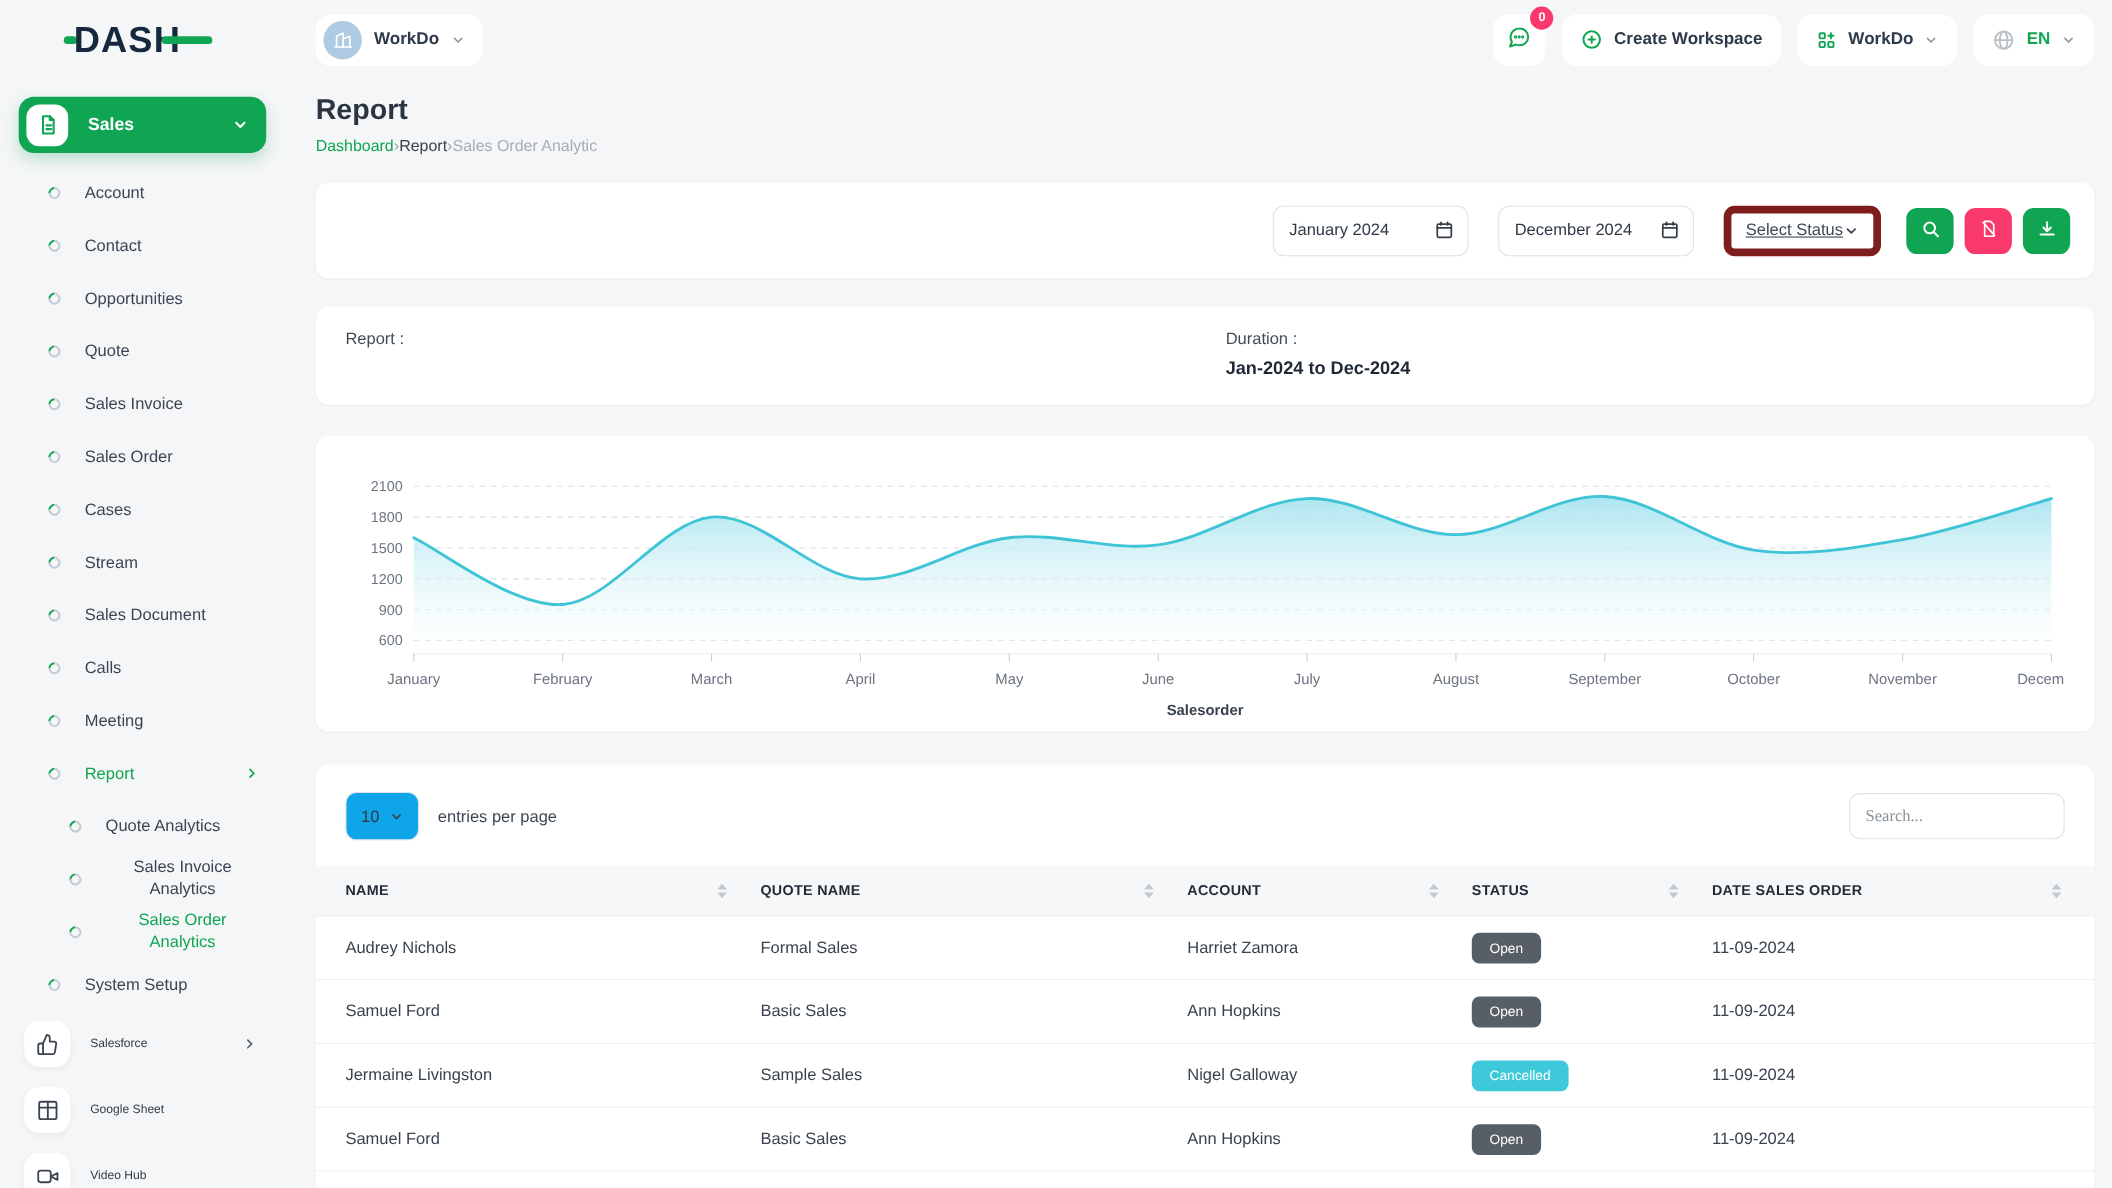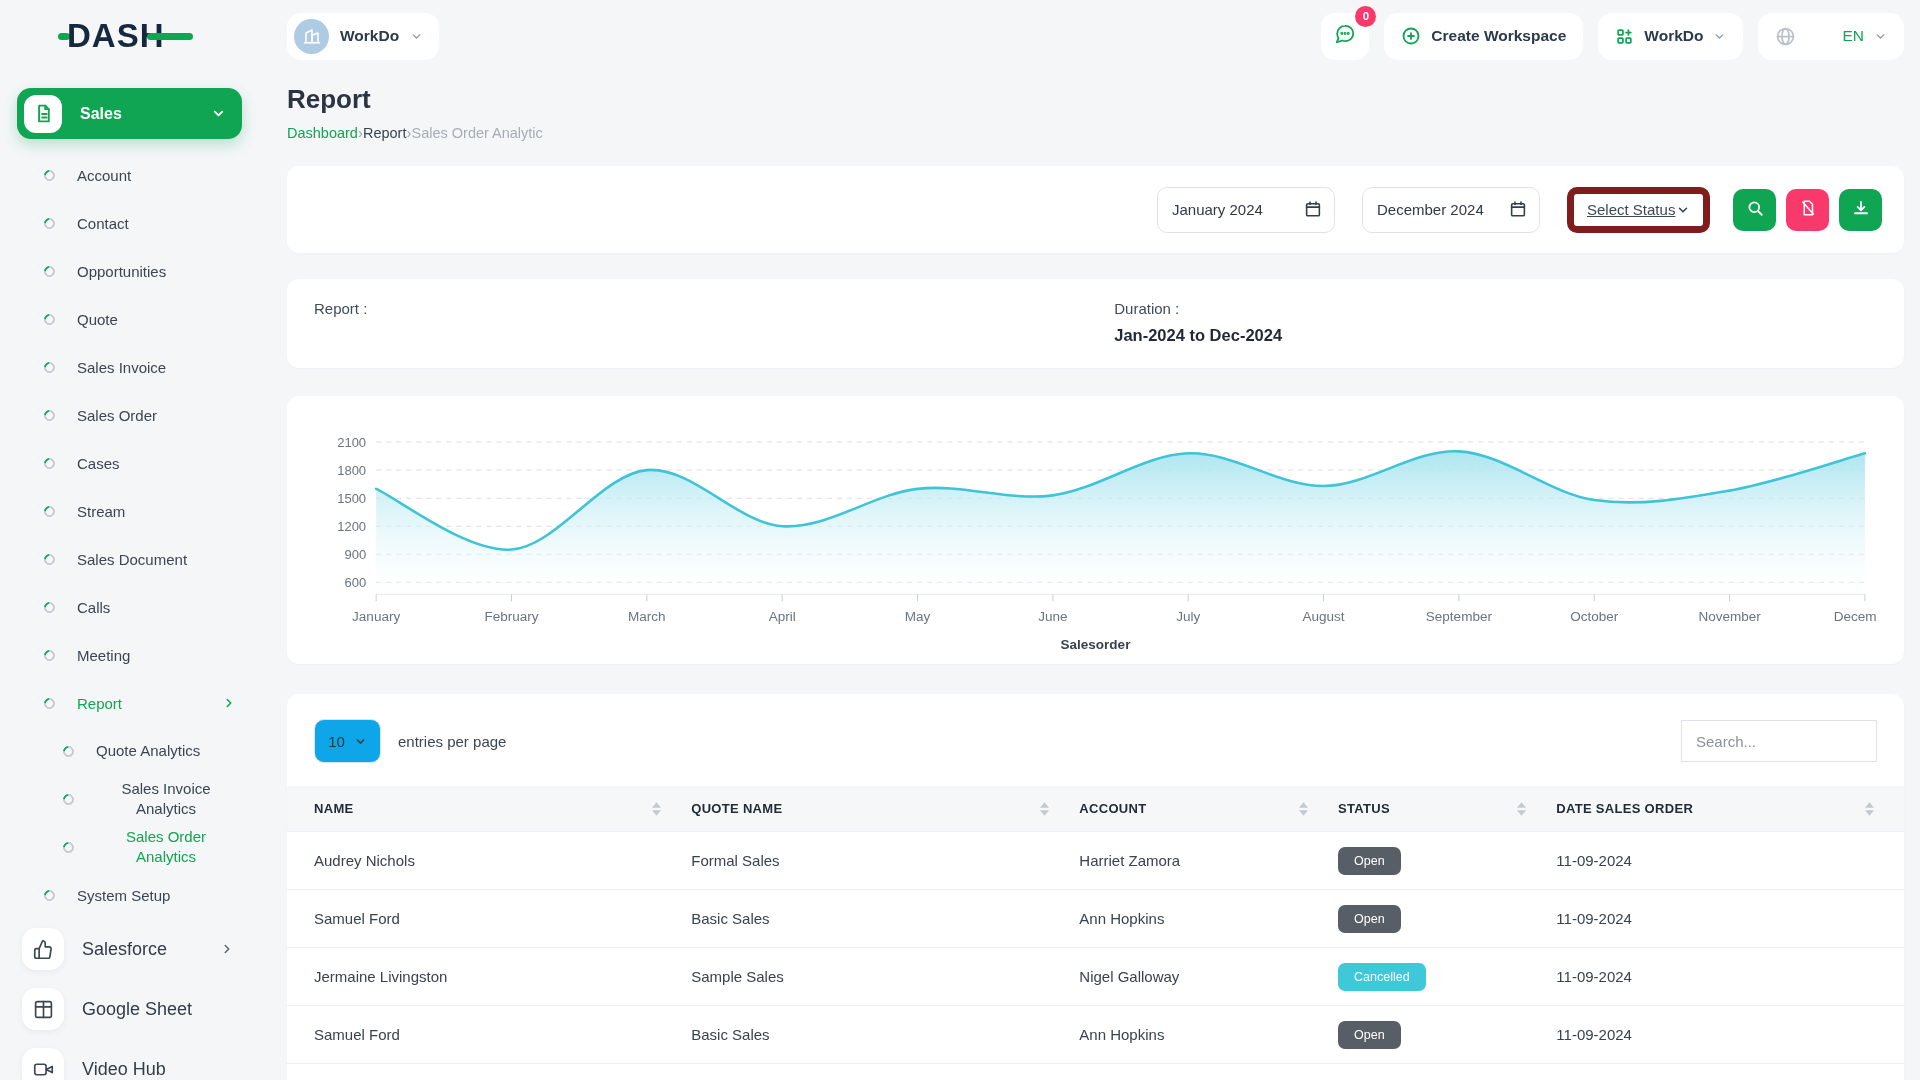--- a/index.html
+++ b/index.html
@@ -24,37 +24,37 @@
   .side-list { padding:6px 0 0 44px; }
   .side-item { display:flex; align-items:center; min-height:48px; cursor:pointer; font-size:15px; color:#3c4653; padding-right:22px; }
   .side-item .ring { width:11px; height:11px; border:2px solid #c5cbd2; border-top-color:var(--green); border-radius:50%; transform:rotate(-45deg); flex:none; margin-right:22px; }
   .side-item.sub { margin-left:19px; }
   .side-item.sub .txt { max-width:150px; line-height:1.35;text-align:center; }
   .side-item.active { color:var(--green); }
   .side-item .chev { margin-left:auto; color:var(--green); display:flex; }
 
   .side-big { display:flex; align-items:center; min-height:60px; margin-left:22px; padding-right:24px; cursor:pointer; }
   .side-big .iconbox { width:42px; height:42px; background:#fff; border-radius:14px; display:flex; align-items:center; justify-content:center; color:#3c4653; box-shadow:0 2px 6px rgba(40,50,60,.06); }
-  .side-big .txt { margin-left:18px; font-size:18px; color:#323d49; }
+  .side-big .txt { margin-left:18px; font-size:11px; color:#323d49; }
   .side-big .chev { margin-left:auto; color:#5a6572; display:flex; }
 
   
   .main { flex:1; padding:0 16px 0 29px; }
   .topbar { height:72px; display:flex; align-items:center; }
   .ws-pill { display:flex; align-items:center; gap:11px; background:#fff; border-radius:14px; padding:6px 16px 6px 7px; cursor:pointer; }
   .ws-avatar { width:35px; height:35px; border-radius:50%; background:#aecbe3; display:flex; align-items:center; justify-content:center; color:#fff; }
   .ws-pill .txt { font-size:15.5px; color:#2c3a49; font-weight:600; }
   .ws-pill .chev, .pill .chev { color:#8b959f; display:flex; }
   .top-right { margin-left:auto; display:flex; align-items:center; gap:15px; }
   .icon-pill { position:relative; width:48px; height:47px; background:#fff; border-radius:14px; display:flex; align-items:center; justify-content:center; color:var(--green); cursor:pointer; }
   .count-badge { position:absolute; top:-7px; right:-7px; min-width:21px; height:21px; border-radius:50%; background:var(--pink); color:#fff; font-size:11.5px; font-weight:700; display:flex; align-items:center; justify-content:center; }
   .pill { height:47px; background:#fff; border-radius:14px; display:flex; align-items:center; gap:10px; padding:0 17px; font-size:15.5px; font-weight:600; color:#2c3a49; cursor:pointer; }
   .pill .gicon { color:var(--green); display:flex; }
   .pill .grayicon { color:#b9c1c9; display:flex; }
-  .pill .green-txt { color:var(--green); font-weight:400;margin-left:36px; }
+  .pill .green-txt { color:var(--green); font-weight:700; }
 
   .page-title { margin-top:12px; font-size:26px; font-weight:700; color:#2b3442; }
   .breadcrumb { margin-top:9px; display:flex; align-items:center; font-size:14.5px; }
   .breadcrumb .link { color:var(--green); cursor:pointer; }
   .breadcrumb .cur { color:#39434e; }
   .breadcrumb .muted { color:#a6adb5; }
   .breadcrumb .sep { color:#9aa2ab; font-size:15px; }
 
   .card { background:#fff; border-radius:12px; box-shadow:0 1px 2px rgba(30,40,50,.03); }
 
@@ -74,21 +74,21 @@
   .info-value { margin-top:9px; font-size:16.5px; font-weight:700; color:#1f2937; }
 
   .chart-card { margin-top:28px; padding:20px 27px 12px; }
   .chart-xlabel { text-align:center; font-weight:700; font-size:13.5px; color:#39424c; margin-top:1px; }
 
   .table-card { margin-top:30px; padding-top:25px; height:400px; overflow:hidden; }
   .table-controls { display:flex; align-items:center; padding:0 27px; }
   .entries-select { width:67px; height:44px; border:1px solid #dfe3e9; border-radius:10px; display:flex; align-items:center; justify-content:center; gap:9px; font-size:15px; color:#2f3a46; cursor:pointer; background:#0ea5e9; }
   .entries-select .chev { color:#39434e; display:flex; }
   .entries-label { margin-left:17px; font-size:15px; color:#3d4752; }
-  .search-input { margin-left:auto; width:196px; height:42px; border:1px solid #dfe3e9; border-radius:0; padding:0 14px; font-size:15px; color:#a21caf; font-family:Liberation Sans, sans-serif; outline:none; }
+  .search-input { margin-left:auto; width:196px; height:42px; border:1px solid #dfe3e9; border-radius:10px; padding:0 14px; font-size:15px; color:#a21caf; font-family:Liberation Serif, serif; outline:none; }
   .search-input::placeholder { color:#8a929b; }
 
   table.data { width:100%; border-collapse:collapse; margin-top:23px; }
   table.data thead th { background:#f5f7f9; text-align:left; font-size:13px; font-weight:700; color:#232c36; letter-spacing:.3px; padding:15px 0; }
   table.data th .th-inner { display:flex; align-items:center; justify-content:space-between; padding-right:30px; }
   table.data th:first-child .th-inner, table.data td:first-child { padding-left:27px; }
   table.data td { padding:0; height:58px; border-bottom:1px solid #edf0f3; font-size:15px; color:#39434e; }
   table.data tbody tr:first-child td { border-top:1px solid #edf0f3; }
   .sort { display:flex; flex-direction:column; gap:2px; color:#c3c9d0; }
   .badge { display:inline-block; padding:7px 16px; border-radius:7px; color:#fff; font-size:12.5px; }

